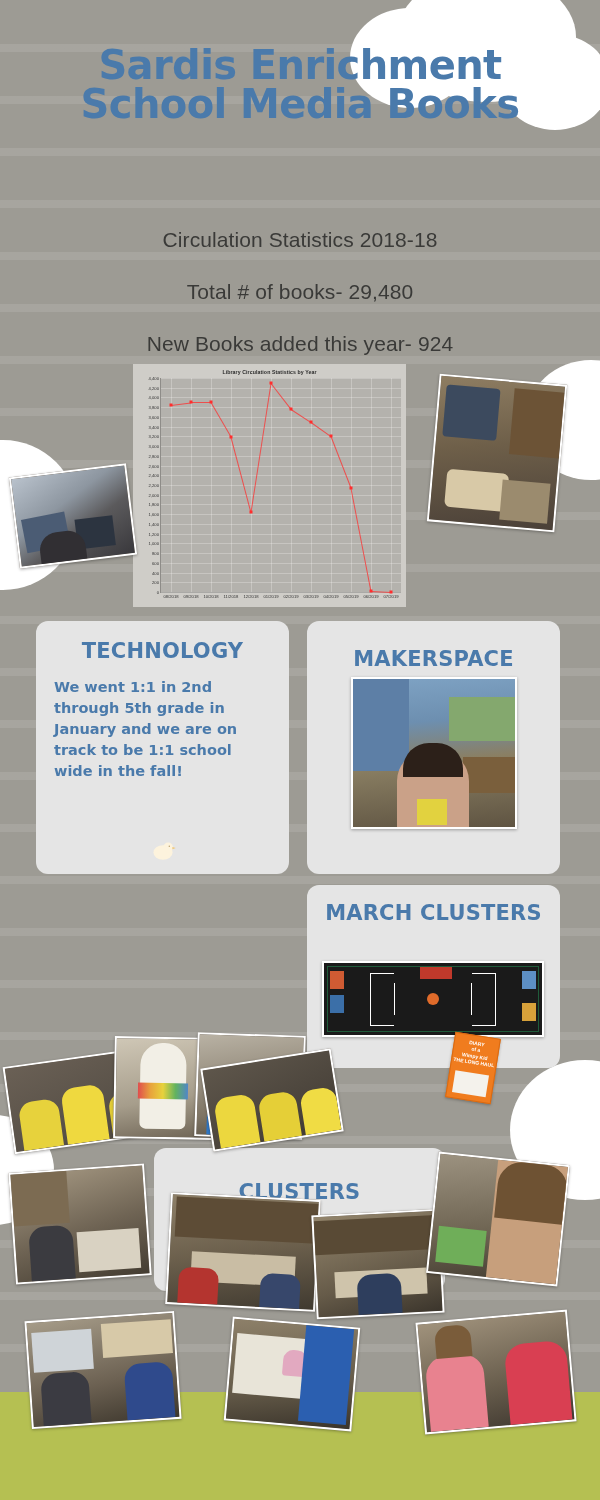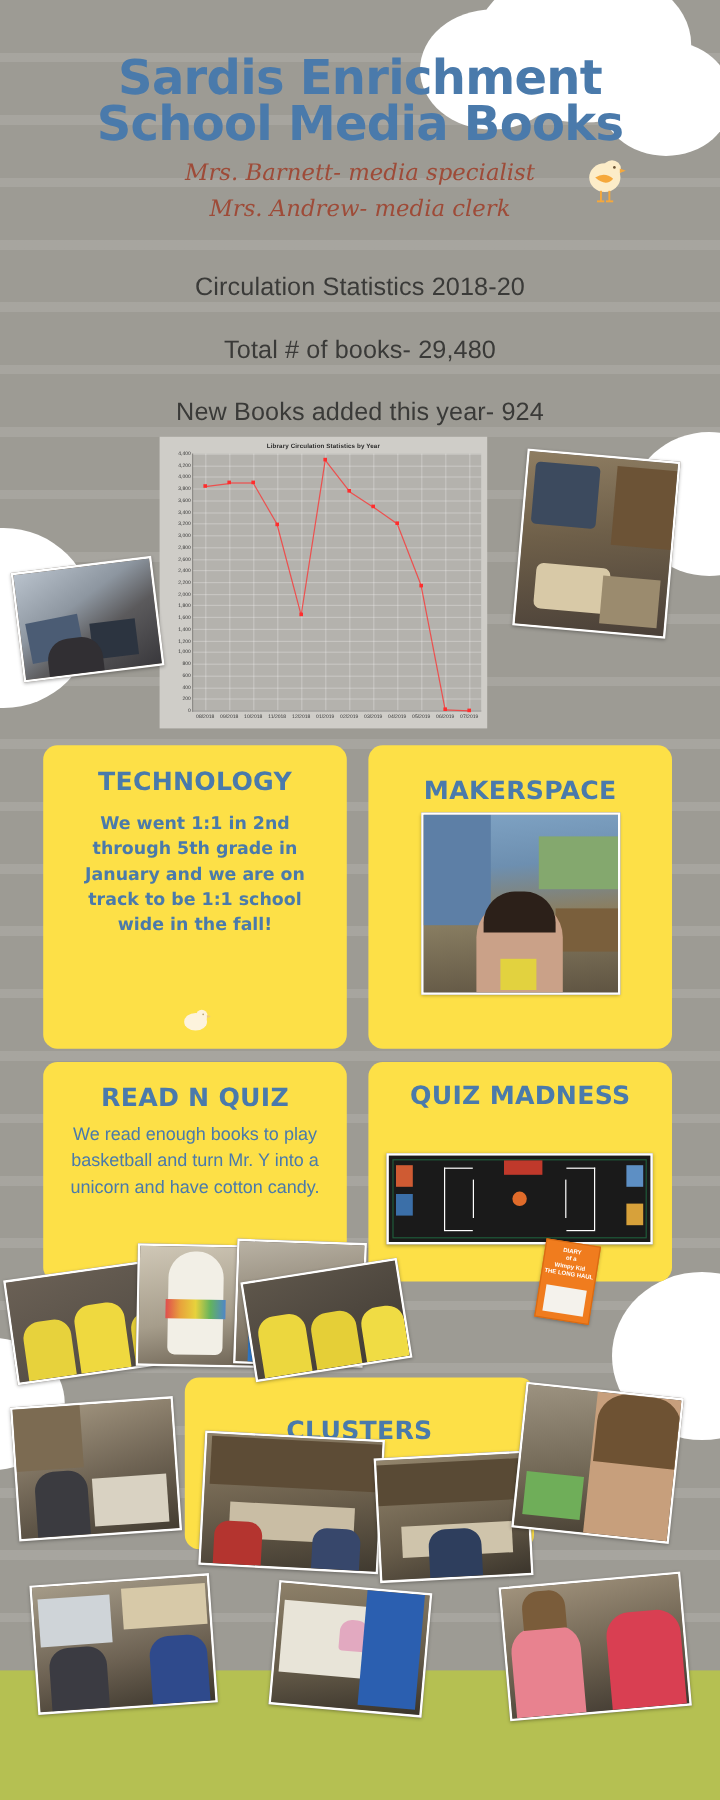--- a/index.html
+++ b/index.html
@@ -86,30 +86,30 @@
   .xtick {
     position: absolute; top: 100%; margin-top: 2px;
     font-size: 4.2px; color: #333; transform: translateX(-50%);
     white-space: nowrap;
   }
   .pt { position: absolute; width: 3px; height: 3px; background: #ff2d2d; transform: translate(-50%,-50%); }
   .seg { position: absolute; height: 1px; background: #f4736e; transform-origin: 0 50%; }
 
   
   .card {
-    position: absolute; background: #fde047; border-radius: 12px; z-index: 6;
+    position: absolute; background: #e5e5e5; border-radius: 12px; z-index: 6;
   }
   .card-title {
     font-family: "DejaVu Sans", sans-serif;
     font-weight: bold; color: #4a7aab; text-align: center;
     font-size: 21px; letter-spacing: .2px;
   }
   .card-body {
     font-family: "DejaVu Sans", sans-serif;
-    font-weight: bold; color: #4a7aab; text-align: center;
+    font-weight: bold; color: #4a7aab; text-align: left;
     font-size: 14.5px; line-height: 1.45; padding: 0 18px;
   }
   .card-body.light { font-weight: normal; font-family: "Liberation Sans", sans-serif; font-size: 15px; }
 
   #card-tech { left: 36px; top: 621px; width: 253px; height: 253px; }
   #card-maker { left: 307px; top: 621px; width: 253px; height: 253px; }
   #card-rnq  { left: 36px; top: 885px; width: 253px; height: 183px; }
   #card-mm   { left: 307px; top: 885px; width: 253px; height: 183px; }
   #card-clu  { left: 154px; top: 1148px; width: 291px; height: 143px; }
 
@@ -155,40 +155,23 @@
   <div class="cloud cl-b"></div>
   <div class="cloud cl-c"></div>
   <div class="cloud cl-d"></div>
   <div class="cloud cl-e"></div>
   <div class="cloud cl-f"></div>
   <div class="cloud cl-g"></div>
 
   <div class="header">
     <div class="title">Sardis Enrichment</div>
     <div class="title">School Media Books</div>
-    <div class="subtitle-wrap">
-      <div class="subtitle">Mrs. Barnett- media specialist</div>
-      <div class="subtitle">Mrs. Andrew- media clerk</div>
-      <span class="bird-header">
-        <svg width="36" height="42" viewBox="0 0 36 42">
-          <ellipse cx="18" cy="16" rx="13" ry="12" fill="#fcecc8"></ellipse>
-          <circle cx="24" cy="9" r="7.5" fill="#fcecc8"></circle>
-          <path d="M10 16 q8 -5 15 1 q-6 7 -15 -1 z" fill="#f5a83c"></path>
-          <path d="M30.5 8.5 l5 1.8 l-5 1.8 z" fill="#f5a83c"></path>
-          <circle cx="26" cy="7.5" r="1.1" fill="#6b5233"></circle>
-          <rect x="14" y="27" width="1.6" height="9" fill="#f5a83c"></rect>
-          <rect x="21" y="27" width="1.6" height="9" fill="#f5a83c"></rect>
-          <rect x="11.5" y="35" width="6" height="1.6" fill="#f5a83c"></rect>
-          <rect x="19" y="35" width="6" height="1.6" fill="#f5a83c"></rect>
-        </svg>
-      </span>
-    </div>
-  </div>
-
-  <div class="stat stat-1">Circulation Statistics 2018-20</div>
+  </div>
+
+  <div class="stat stat-1">Circulation Statistics 2018-18</div>
   <div class="stat stat-2">Total # of books- 29,480</div>
   <div class="stat stat-3">New Books added this year- 924</div>
 
   <div class="photo" style="left:14px; top:470px; width:118px; height:92px; transform:rotate(-7deg);">
     <div class="ph-grad" style="background:linear-gradient(150deg,#b9c2cc 0%,#8d96a0 38%,#5b5a5c 62%,#39383c 100%);"></div>
     <div style="position:absolute;left:6px;top:40px;width:44px;height:34px;background:#4b5c74;transform:rotate(-4deg);"></div>
     <div style="position:absolute;left:58px;top:48px;width:38px;height:30px;background:#2c3440;"></div>
     <div style="position:absolute;left:20px;bottom:0;width:46px;height:30px;background:#312f33;border-radius:18px 18px 0 0;"></div>
   </div>
 
@@ -319,24 +302,20 @@
   <div class="photo" style="left:351px; top:677px; width:166px; height:152px; transform:rotate(0deg);">
     <div class="ph-grad" style="background:linear-gradient(175deg,#7fa3c4 0%,#6d8fb0 30%,#8a7f63 55%,#5f5442 100%);"></div>
     <div style="position:absolute;left:0;top:0;width:56px;height:92px;background:#5d7fa6;"></div>
     <div style="position:absolute;left:96px;top:18px;width:70px;height:44px;background:#84a86e;"></div>
     <div style="position:absolute;left:110px;bottom:34px;width:56px;height:36px;background:#7a5f3c;"></div>
     <div style="position:absolute;left:44px;bottom:0;width:72px;height:76px;background:#caa188;border-radius:30px 30px 0 0;"></div>
     <div style="position:absolute;left:50px;bottom:50px;width:60px;height:34px;background:#2c2019;border-radius:26px 26px 0 0;"></div>
     <div style="position:absolute;left:64px;bottom:2px;width:30px;height:26px;background:#e2d23f;"></div>
   </div>
 
-  <div class="card" id="card-rnq">
-    <div class="card-title" style="padding-top:18px;">READ N QUIZ</div>
-    <div class="card-body light" style="padding-top:8px;">We read enough books to play basketball and turn Mr. Y into a unicorn and have cotton candy.</div>
-  </div>
 
   <div class="photo" style="left:8px; top:1057px; width:140px; height:88px; transform:rotate(-8deg);">
     <div class="ph-grad" style="background:linear-gradient(160deg,#6a6055 0%,#4e4840 100%);"></div>
     <div style="position:absolute;left:8px;bottom:0;width:40px;height:48px;background:#e7d23c;border-radius:14px 14px 0 0;"></div>
     <div style="position:absolute;left:52px;bottom:0;width:42px;height:56px;background:#efd93f;border-radius:14px 14px 0 0;"></div>
     <div style="position:absolute;left:98px;bottom:0;width:38px;height:44px;background:#e3cd38;border-radius:14px 14px 0 0;"></div>
   </div>
 
   <div class="photo" style="left:114px; top:1037px; width:102px; height:102px; transform:rotate(1deg);">
     <div class="ph-grad" style="background:linear-gradient(170deg,#cfc7b6 0%,#a69d8b 60%,#6d6354 100%);"></div>
@@ -351,21 +330,21 @@
   </div>
 
   <div class="photo" style="left:206px; top:1058px; width:132px; height:84px; transform:rotate(-9deg); z-index:8;">
     <div class="ph-grad" style="background:linear-gradient(160deg,#5e564b 0%,#403a33 100%);"></div>
     <div style="position:absolute;left:6px;bottom:0;width:40px;height:50px;background:#ecd73e;border-radius:14px 14px 0 0;"></div>
     <div style="position:absolute;left:50px;bottom:0;width:38px;height:46px;background:#e5cf37;border-radius:14px 14px 0 0;"></div>
     <div style="position:absolute;left:92px;bottom:0;width:36px;height:44px;background:#f0dc44;border-radius:14px 14px 0 0;"></div>
   </div>
 
   <div class="card" id="card-mm">
-    <div class="card-title" style="padding-top:16px; line-height:1.16;">QUIZ MADNESS</div>
+    <div class="card-title" style="padding-top:16px; line-height:1.16;">MARCH CLUSTERS</div>
   </div>
   <div class="photo" style="left:322px; top:961px; width:222px; height:76px;">
     <div class="ph-grad" style="background:#1a1a1a;"></div>
     <div style="position:absolute;inset:3px;border:1px solid #1f5b3a;"></div>
     <div style="position:absolute;left:46px;top:10px;width:1px;height:52px;background:#fff;"></div>
     <div style="position:absolute;left:70px;top:20px;width:1px;height:32px;background:#fff;"></div>
     <div style="position:absolute;left:46px;top:10px;width:24px;height:1px;background:#fff;"></div>
     <div style="position:absolute;left:46px;top:62px;width:24px;height:1px;background:#fff;"></div>
     <div style="position:absolute;right:46px;top:10px;width:1px;height:52px;background:#fff;"></div>
     <div style="position:absolute;right:70px;top:20px;width:1px;height:32px;background:#fff;"></div>

